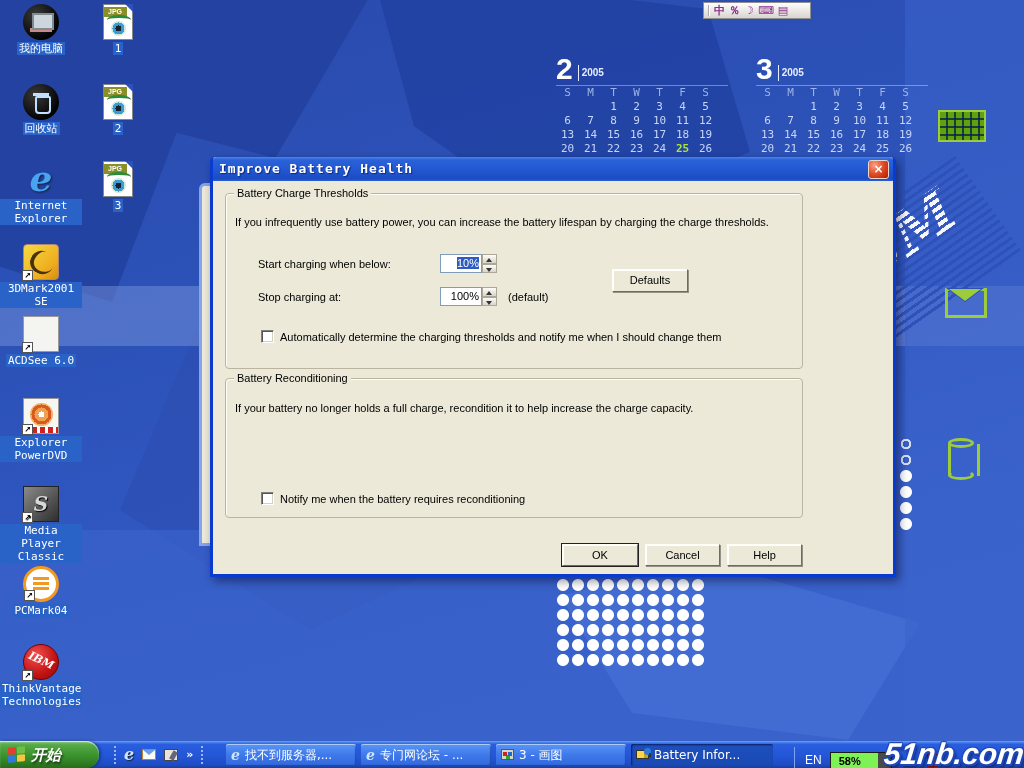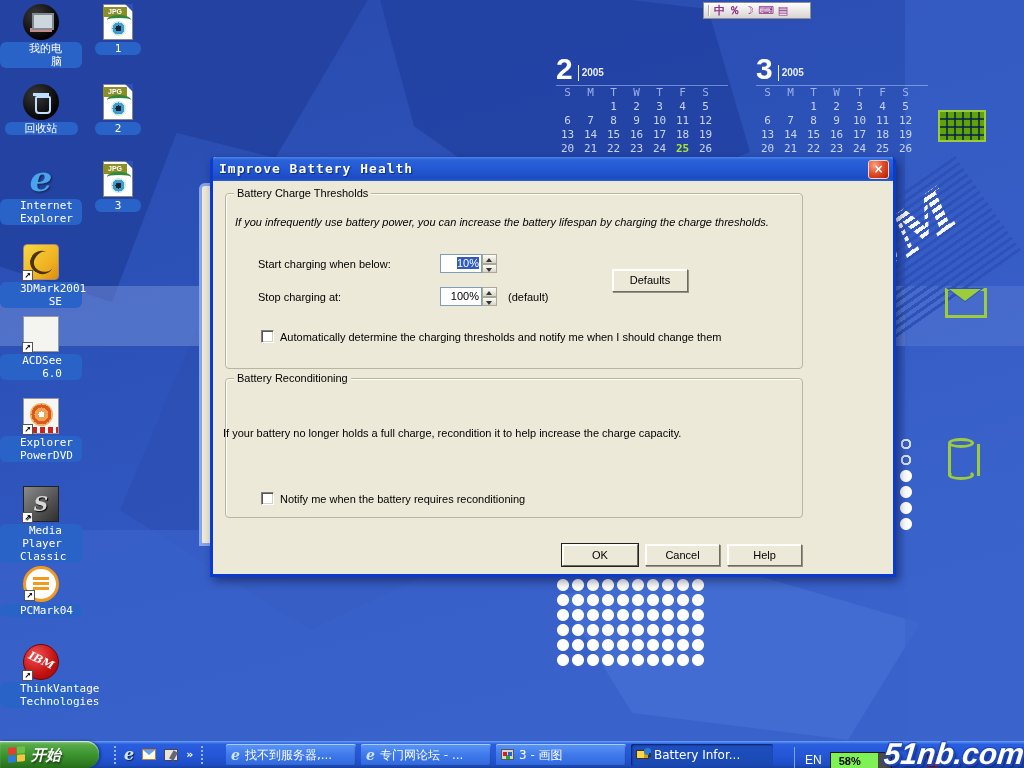--- a/index.html
+++ b/index.html
@@ -74,22 +74,22 @@
 
   
   .langbar { position:absolute; left:703px; top:2px; width:108px; height:17px; z-index:3;
     background:linear-gradient(180deg,#fefefe,#d9d5d0); border:1px solid #8f8f8f;
     display:flex; align-items:center; gap:4px; padding:0 4px; }
   .langbar .grip { width:2px; height:11px; border-left:1px solid #aaa; border-right:1px solid #fff; }
   .lb-icon { color:#8b2f8b; font:bold 11px/13px "DejaVu Sans", sans-serif; cursor:default; }
 
   
   .desk-item { position:absolute; width:82px; display:flex; flex-direction:column; align-items:center; z-index:2; }
-  .desk-label { margin-top:2px; background:#2a63c8; color:#fff; text-align:right;
-    font:11px/13px "DejaVu Sans Mono", monospace; padding:0 20px; max-width:82px;border-radius:6px; }
+  .desk-label { margin-top:2px; background:#2a63c8; color:#fff; text-align:center;
+    font:11px/13px "DejaVu Sans Mono", monospace; padding:0 2px; max-width:82px; }
   .icon-art { position:relative; width:36px; height:36px; }
   .shortcut-badge { position:absolute; left:-2px; bottom:-2px; width:11px; height:11px;
     background:#fff; border:1px solid #555; font:bold 8px/9px "DejaVu Sans", sans-serif;
     color:#000; text-align:center; }
   .ia-my-computer, .ia-recycle-bin { border-radius:50%;
     background:radial-gradient(circle at 35% 30%, #3a3a3a 0%, #000 75%); }
   .ia-my-computer::after { content:""; position:absolute; left:9px; top:9px; width:18px; height:13px;
     background:#cdd6dd; border:2px solid #808a92; }
   .ia-my-computer::before { content:""; position:absolute; left:7px; top:24px; width:22px; height:4px;
     background:#c88; }
@@ -452,21 +452,21 @@
 
 <div class="dialog">
   <div class="titlebar">
     <span class="titlebar-text">Improve Battery Health</span>
     <div class="close-btn">×</div>
   </div>
 
   <div class="groupbox" style="left:12px; top:36px; width:578px; height:176px;">
     <span class="gb-title">Battery Charge Thresholds</span>
   </div>
-  <div class="dlg-text" style="left:22px; top:59px;font-style:italic;">If you infrequently use battery power, you can increase the battery lifespan by charging the charge thresholds.</div>
+  <div class="dlg-text" style="left:22px; top:59px;">If you infrequently use battery power, you can increase the battery lifespan by charging the charge thresholds.</div>
   <div class="dlg-text" style="left:45px; top:101px;">Start charging when below:</div>
   <div class="spinbox" style="left:227px; top:97px;">
     <div class="spin-field"><span class="sel">10%</span></div>
     <div class="spin-btns">
       <div class="spin-up"></div>
       <div class="spin-dn"></div>
     </div>
   </div>
   <div class="btn-classic" style="left:399px; top:112px; width:76px; height:23px;">Defaults</div>
   <div class="dlg-text" style="left:45px; top:134px;">Stop charging at:</div>
@@ -477,21 +477,21 @@
       <div class="spin-dn"></div>
     </div>
   </div>
   <div class="dlg-text" style="left:295px; top:134px;">(default)</div>
   <div class="checkbox" style="left:48px; top:173px;"></div>
   <div class="dlg-text" style="left:67px; top:174px;">Automatically determine the charging thresholds and notify me when I should change them</div>
 
   <div class="groupbox" style="left:12px; top:221px; width:578px; height:140px;">
     <span class="gb-title">Battery Reconditioning</span>
   </div>
-  <div class="dlg-text" style="left:10px; top:245px;margin-top:25px;">If your battery no longer holds a full charge, recondition it to help increase the charge capacity.</div>
+  <div class="dlg-text" style="left:22px; top:245px;">If your battery no longer holds a full charge, recondition it to help increase the charge capacity.</div>
   <div class="checkbox" style="left:48px; top:335px;"></div>
   <div class="dlg-text" style="left:67px; top:336px;">Notify me when the battery requires reconditioning</div>
 
   <div class="btn-classic btn-default" style="left:349px; top:387px; width:76px; height:22px;">OK</div>
   <div class="btn-classic" style="left:432px; top:387px; width:75px; height:22px;">Cancel</div>
   <div class="btn-classic" style="left:514px; top:387px; width:75px; height:22px;">Help</div>
 </div>
 
 <div class="taskbar">
   <div class="start-btn">

